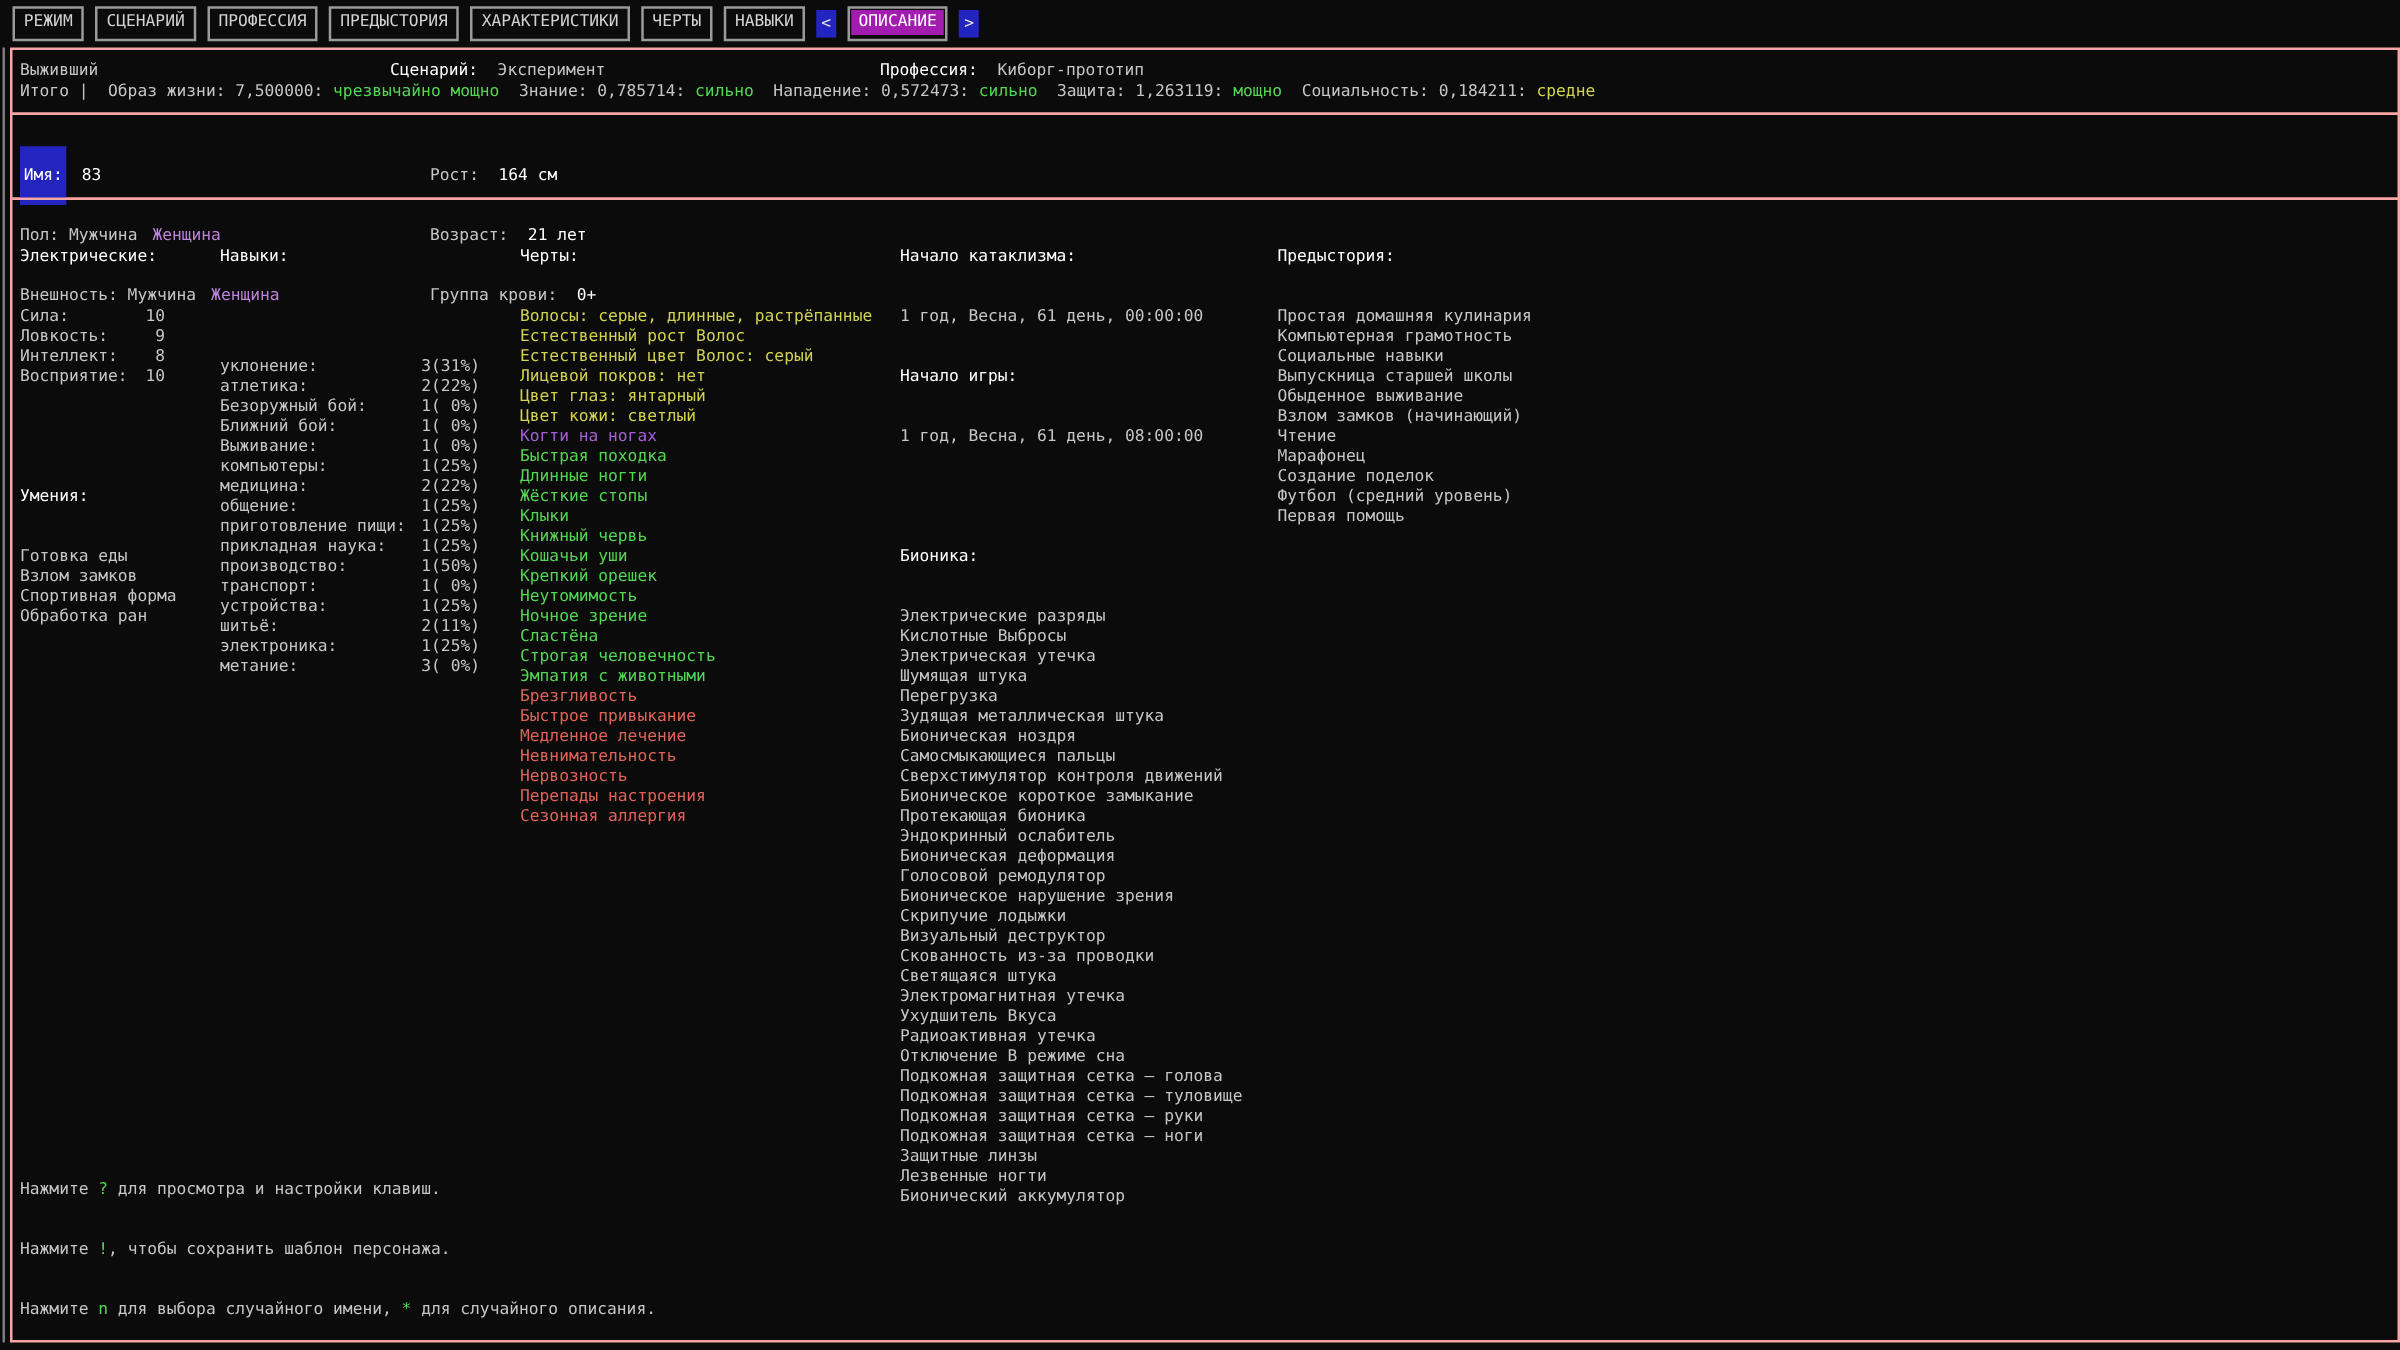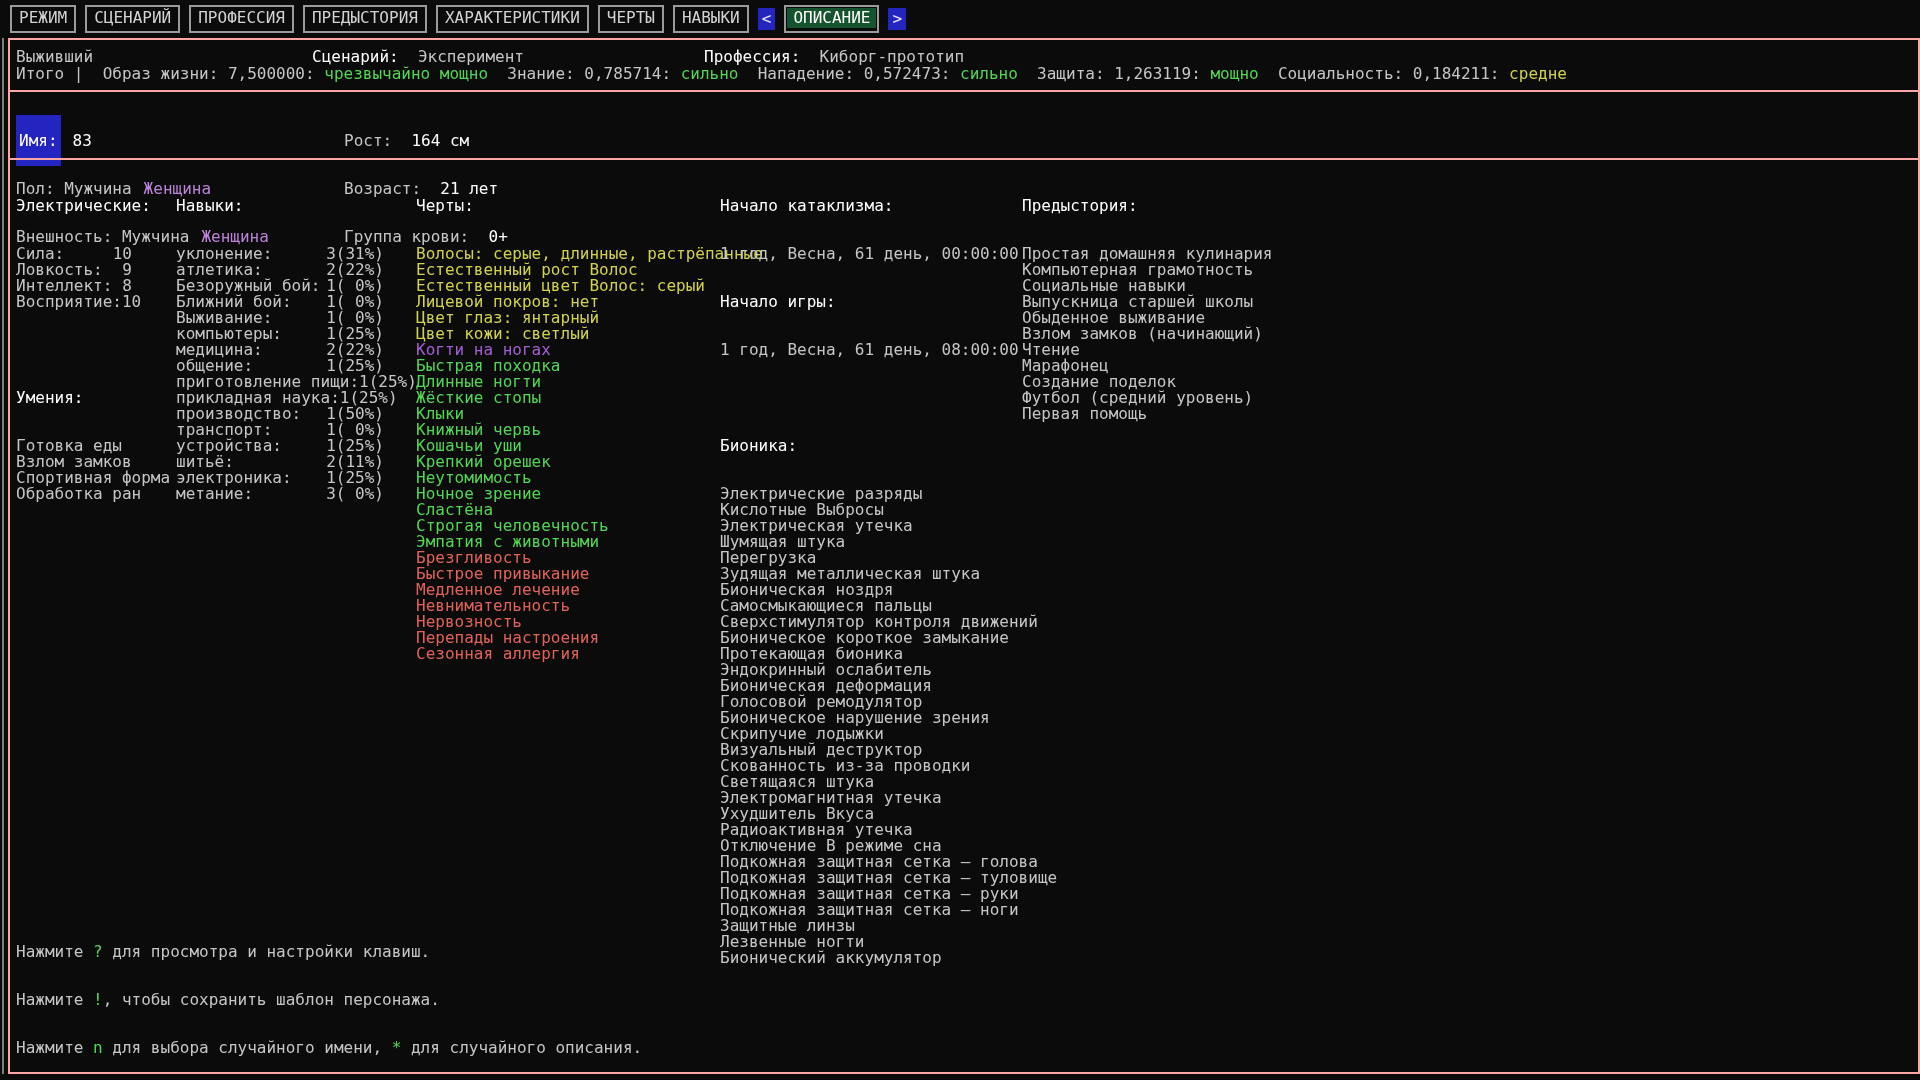--- a/index.html
+++ b/index.html
@@ -1,43 +1,43 @@
 <!DOCTYPE html>
 <html><head>
 <meta charset="utf-8">
 <style>
   html,body{margin:0;padding:0;background:#000;}
   .screen{position:relative;width:1920px;height:1080px;background:#0b0b0b;overflow:hidden;
-    font-family:"DejaVu Sans Mono","Liberation Mono",monospace;font-size:16px;line-height:16px;color:#c6c6c6;}
+    font-family:"DejaVu Sans Mono","Liberation Mono",monospace;font-size:13px;line-height:16px;color:#c6c6c6;}
   .c-white{color:#ffffff}
   .c-gray{color:#c6c6c6}
   .c-green{color:#53d653}
   .c-yellow{color:#d2d24e}
   .c-red{color:#e0635a}
   .c-purple{color:#a55fd6}
   .c-female{color:#bd84da}
   .edge{position:absolute;left:2px;top:38px;bottom:6px;width:2px;background:#7d7d7d;}
   .tabbar{position:absolute;top:5px;left:10px;display:flex;gap:9px;align-items:stretch;}
   .tab{border:2px solid #9a9a9a;padding:3px 7px;color:#d2d2d2;white-space:pre;}
   .tab.active{padding:1px;}
-  .tab.active .tabtxt{display:block;background:#14532d;color:#ffffff;padding:2px 6px;}
+  .tab.active .tabtxt{display:block;background:#a21caf;color:#ffffff;padding:2px 6px;}
   .tab-arrow{background:#2424c0;color:#e6e6e6;padding:3px 4px;margin:3px 0;align-self:center;}
   .panel{position:absolute;left:8px;right:0;border:2px solid #fca5a5;box-sizing:border-box;background:transparent;}
   .p1{top:38px;height:54px;}
   .p2{top:90px;height:70px;}
   .p3{top:158px;height:916px;}
   .pos{position:absolute;white-space:pre;}
   .line{height:16px;white-space:pre;}
   .gap{height:16px;}
   .hdr{color:#ffffff;}
   .col{position:absolute;top:6px;white-space:pre;}
   .kvrow{display:flex;justify-content:space-between;height:16px;}
   .kvrow span{white-space:pre;}
   .kv-stats{width:116px;}
-  .kv-skills{width:208px;}
+  .kv-skills{width:208px;margin-top:40px;}
   .chip{background:#2424c0;color:#ffffff;padding:16px 3px;}
   .vsp{margin-left:12px;text-align:center;}
 </style>
 </head>
 <body>
 
 <div class="screen">
 
   <div class="edge"></div>
 

